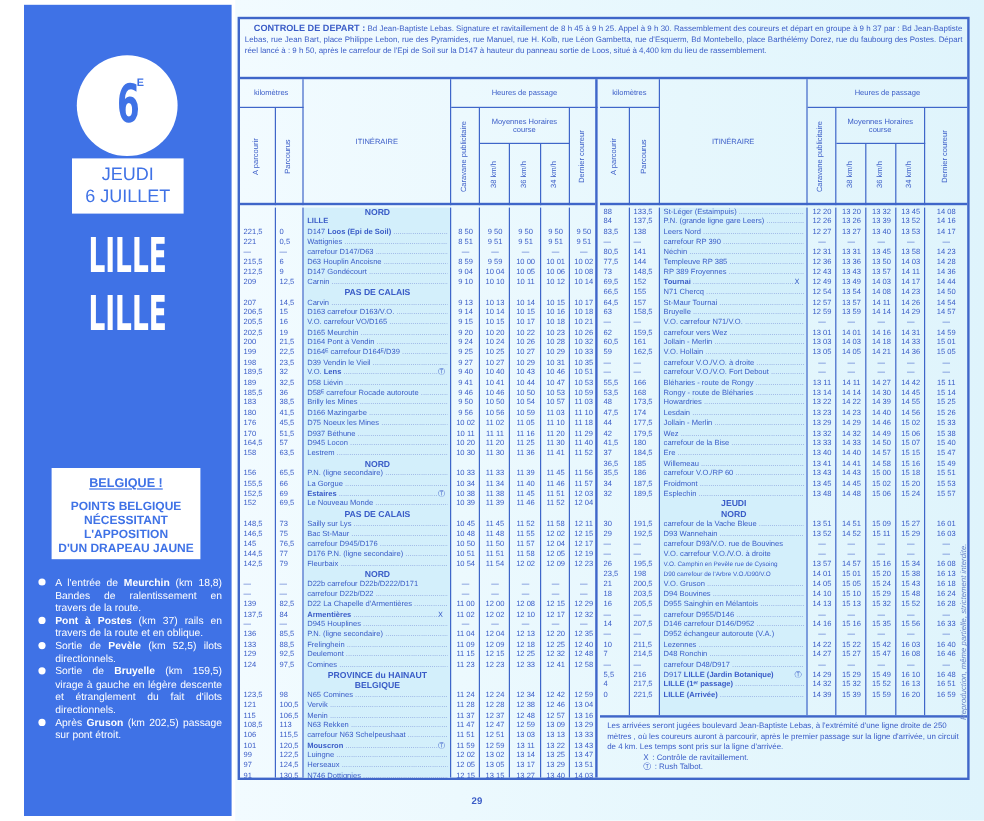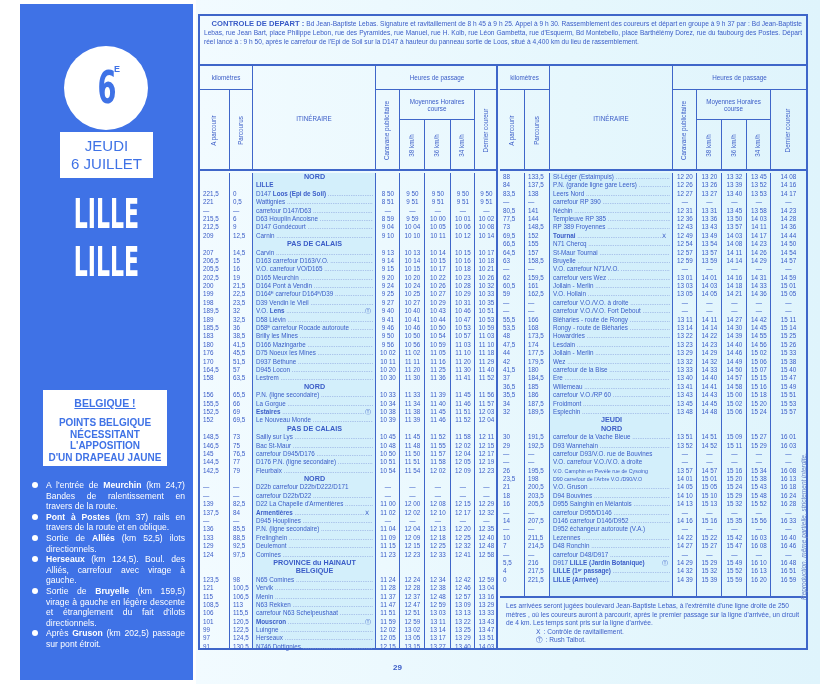--- a/index.html
+++ b/index.html
@@ -67,24 +67,23 @@
   <div class="attbox">
     <div class="att-title">BELGIQUE !</div>
     <div class="att-body">
       <div>POINTS BELGIQUE</div>
       <div>NÉCESSITANT</div>
       <div>L'APPOSITION</div>
       <div>D'UN DRAPEAU JAUNE</div>
     </div>
   </div>
   <ul class="warnlist" id="warnlist">
-      <li><span>A l'entrée de </span><b>Meurchin</b><span> (km 24,7) Bandes de ralentissement en travers de la route.</span></li>
+      <li><span>A l'entrée de </span><b>Meurchin</b><span> (km 18,8) Bandes de ralentissement en travers de la route.</span></li>
       <li><span></span><b>Pont à Postes</b><span> (km 37) rails en travers de la route et en oblique.</span></li>
-      <li><span>Sortie de </span><b>Alliés</b><span> (km 52,5) ilots directionnels.</span></li>
-      <li><span></span><b>Herseaux</b><span> (km 124,5). Boul. des Alliés, carrefour avec virage à gauche.</span></li>
+      <li><span>Sortie de </span><b>Pevèle</b><span> (km 52,5) ilots directionnels.</span></li>
       <li><span>Sortie de </span><b>Bruyelle</b><span> (km 159,5) virage à gauche en légère descente et étranglement du fait d'ilots directionnels.</span></li>
       <li><span>Après </span><b>Gruson</b><span> (km 202,5) passage sur pont étroit.</span></li>
     </ul>
 </div>
 
 <div class="frame">
   <div class="intro">
     &nbsp;&nbsp;&nbsp;&nbsp;<b>CONTROLE DE DEPART :</b>
     <span>Bd Jean-Baptiste Lebas. Signature et ravitaillement de 8 h 45 à 9 h 25. Appel à 9 h 30. Rassemblement des coureurs et départ en groupe à 9 h 37 par : Bd Jean-Baptiste Lebas, rue Jean Bart, place Philippe Lebon, rue des Pyramides, rue Manuel, rue H. Kolb, rue Léon Gambetta, rue d'Esquerm, Bd Montebello, place Barthélémy Dorez, rue du faubourg des Postes. Départ réel lancé à : 9 h 50, après le carrefour de l'Epi de Soil sur la D147 à hauteur du panneau sortie de Loos, situé à 4,400 km du lieu de rassemblement.</span>
   </div>

